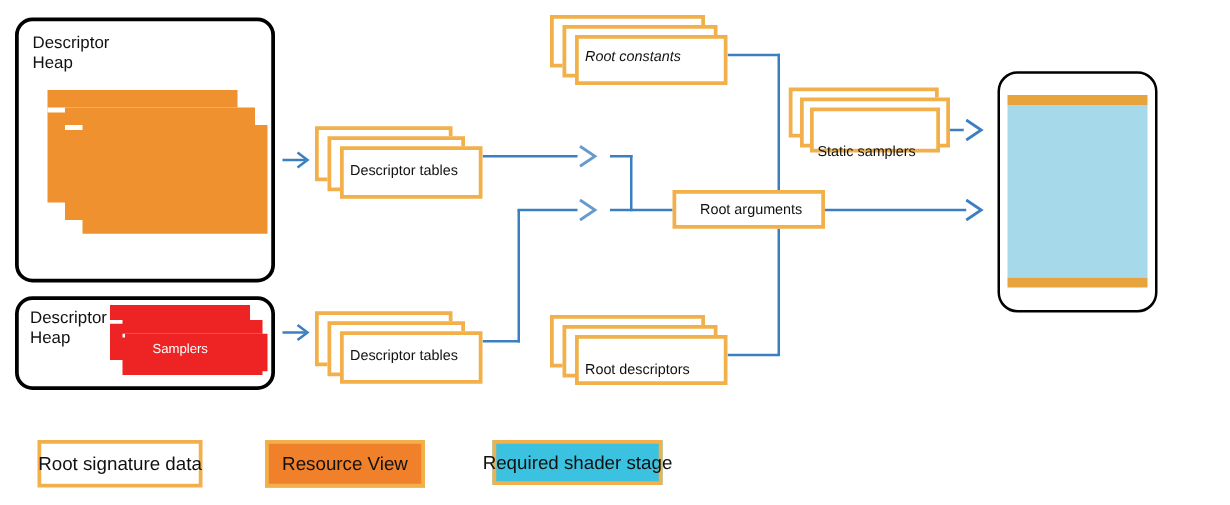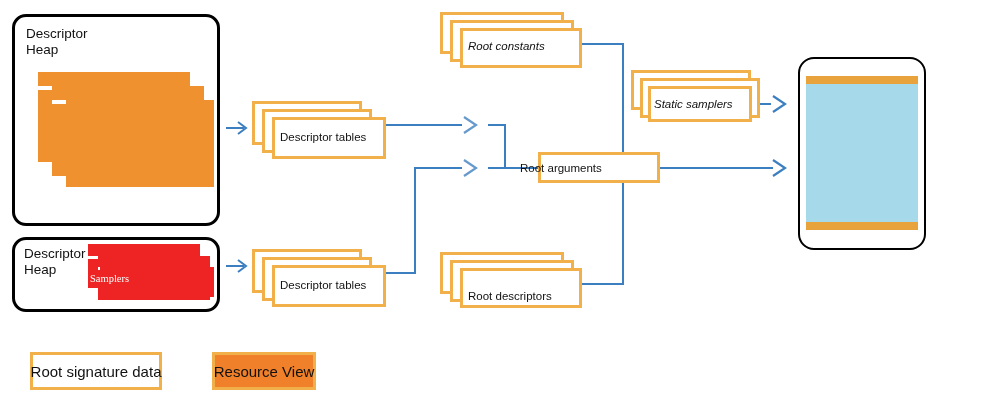--- a/index.html
+++ b/index.html
@@ -158,21 +158,21 @@
   <div class="abs heap" style="left:12px;top:237px;width:208px;height:75px;">
   </div>
   <div class="heap-title abs" style="left:24px;top:246px;width:110px;">Descriptor
 Heap</div>
 
   <div class="abs redcard" style="left:88px;top:244px;width:112px;height:44px;"></div>
   <div class="abs" style="left:88px;top:256px;width:112px;height:3px;background:#ffffff;"></div>
   <div class="abs redcard" style="left:98px;top:256px;width:112px;height:44px;"></div>
   <div class="abs" style="left:98px;top:267px;width:112px;height:3px;background:#ffffff;"></div>
   <div class="abs redcard" style="left:100px;top:267px;width:114px;height:30px;"></div>
-  <div class="redcard-text abs" style="left:90px;top:272px;width:106px;font-family:Liberation Serif, serif;">Samplers</div>
+  <div class="redcard-text abs" style="left:122px;top:272px;width:106px;">Samplers</div>
 
   <div class="abs ocard" style="left:252px;top:101px;width:110px;height:44px;"></div>
   <div class="abs ocard" style="left:262px;top:109px;width:110px;height:44px;"></div>
   <div class="abs ocard" style="left:272px;top:117px;width:114px;height:42px;"></div>
   <div class="ocard-label abs" style="left:280px;top:130px;">Descriptor tables</div>
 
   <div class="abs ocard" style="left:252px;top:249px;width:110px;height:44px;"></div>
   <div class="abs ocard" style="left:262px;top:257px;width:110px;height:44px;"></div>
   <div class="abs ocard" style="left:272px;top:265px;width:114px;height:42px;"></div>
   <div class="ocard-label abs" style="left:280px;top:278px;">Descriptor tables</div>
@@ -183,32 +183,35 @@
   <div class="ocard-label abs" style="left:468px;top:39px;font-style:italic;">Root constants</div>
 
   <div class="abs ocard" style="left:440px;top:252px;width:124px;height:42px;"></div>
   <div class="abs ocard" style="left:450px;top:260px;width:124px;height:42px;"></div>
   <div class="abs ocard" style="left:460px;top:268px;width:122px;height:40px;"></div>
   <div class="ocard-label abs" style="left:468px;top:289px;">Root descriptors</div>
 
   <div class="abs ocard" style="left:631px;top:70px;width:120px;height:40px;"></div>
   <div class="abs ocard" style="left:640px;top:78px;width:120px;height:40px;"></div>
   <div class="abs ocard" style="left:648px;top:86px;width:104px;height:36px;"></div>
-  <div class="ocard-label abs" style="left:654px;top:97px;font-style:italic;">Static samplers</div>
+  <div class="ocard-label abs" style="left:654px;top:115px;">Static samplers</div>
 
   <div class="abs ocard" style="left:538px;top:152px;width:122px;height:31px;"></div>
-  <div class="ocard-label abs" style="left:520px;top:161px;">Root arguments</div>
+  <div class="ocard-label abs" style="left:560px;top:161px;">Root arguments</div>
 
   <div class="abs device" style="left:798px;top:57px;width:128px;height:193px;"></div>
   <div class="abs device-bar" style="left:806px;top:76px;width:112px;height:8px;"></div>
   <div class="abs device-screen" style="left:806px;top:84px;width:112px;height:138px;"></div>
   <div class="abs device-bar" style="left:806px;top:222px;width:112px;height:8px;"></div>
 
   <div class="abs legend-box" style="left:30px;top:352px;width:132px;height:38px;background:#ffffff;">
     <span class="legend-text">Root signature data</span>
   </div>
 
-  <div class="abs legend-box" style="left:212px;top:352px;width:104px;height:38px;background:#F0802A;">
+  <div class="abs legend-box" style="left:212px;top:352px;width:128px;height:38px;background:#F0802A;">
     <span class="legend-text">Resource View</span>
   </div>
 
+  <div class="abs legend-box" style="left:394px;top:352px;width:136px;height:36px;background:#3BC2E0;">
+    <span class="legend-text">Required shader stage</span>
+  </div>
 
 </div>
 
 </body></html>

